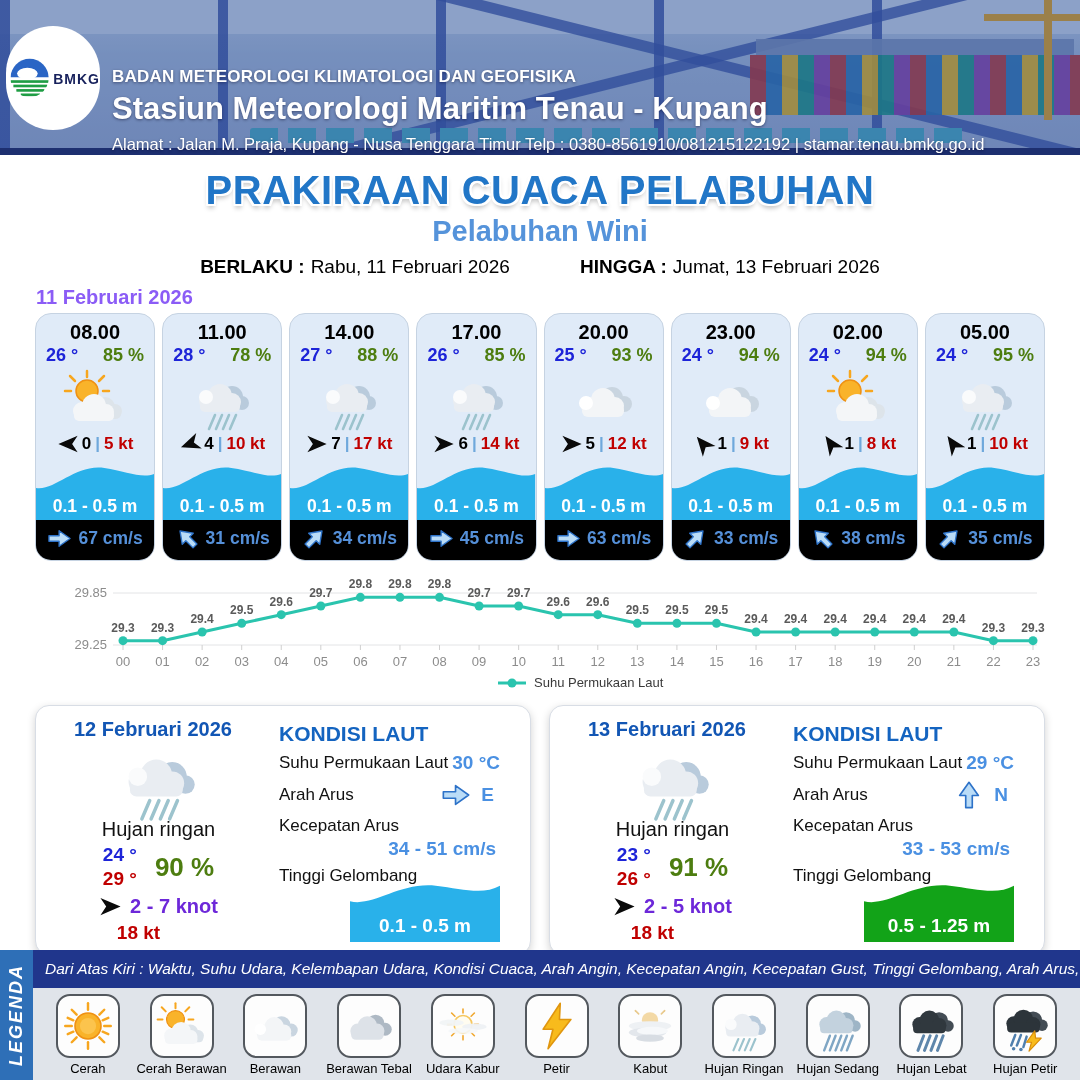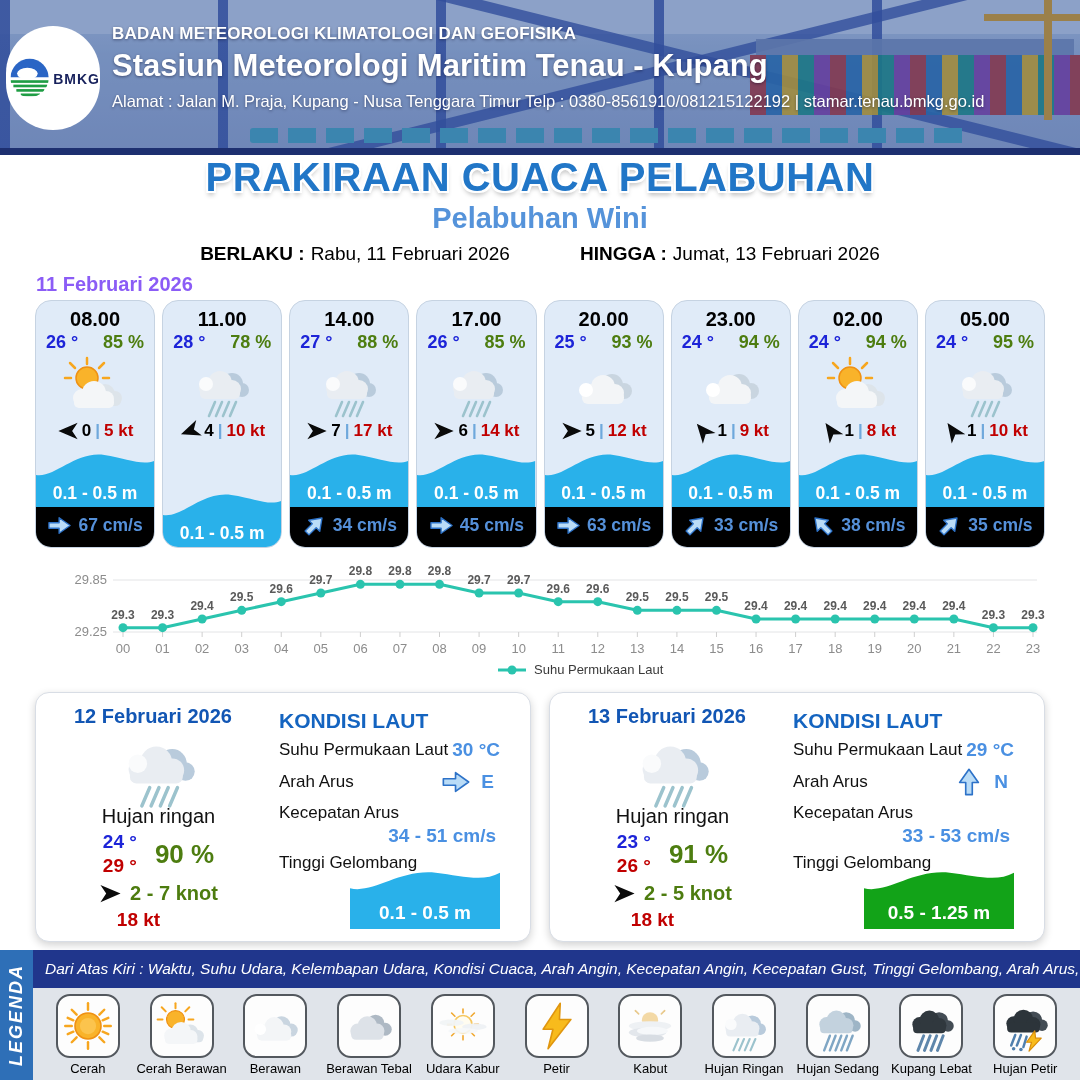--- a/index.html
+++ b/index.html
@@ -22,26 +22,26 @@
   .hero .crane:after { content:""; position:absolute; left:-60px; top:14px; width:130px; height:7px; background:#e8b020; }
   .hero .seats { position:absolute; left:250px; top:128px; width:720px; height:15px;
      background:repeating-linear-gradient(90deg,#49b8c8 0 28px, transparent 28px 38px); border-radius:3px; }
   .hero .overlay { position:absolute; inset:0; background:rgba(41,58,138,.40); }
   .hero .basebar { position:absolute; left:0; bottom:0; width:100%; height:7px; background:#1d2f70; }
   .logo-pill { position:absolute; left:6px; top:26px; width:94px; height:104px; background:#fff;
      border-radius:52px; display:flex; flex-direction:row; align-items:center; justify-content:center; z-index:3; }
   .logo-pill svg { width:60px; height:60px; }
   .logo-pill .logotxt { font-size:14px; font-weight:bold; color:#17215c; letter-spacing:1px; margin-top:1px; }
   .hero-text { position:absolute; left:112px; top:24px; z-index:2; color:#fff; text-shadow:0 1px 3px rgba(0,0,30,.45); }
-  .hero-org { font-size:17px; font-weight:bold; letter-spacing:.2px; }
+  .hero-org { font-size:17px; font-weight:bold; letter-spacing:.2px;margin-top:43px; }
   .hero-station { font-size:31px; font-weight:bold; margin-top:4px; }
   .hero-addr { font-size:16.5px; margin-top:8px; }
 
   
-  .titleblock { text-align:center; }
+  .titleblock { text-align:center; padding-top:13px; }
   .main-title { font-size:40px; font-weight:800; color:#2176c7; letter-spacing:.5px;
      text-shadow:-2px -2px 0 #fff,2px -2px 0 #fff,-2px 2px 0 #fff,2px 2px 0 #fff,0 4px 5px rgba(0,0,0,.28); }
   .sub-title { font-size:29px; font-weight:800; color:#5593da; margin-top:2px;
      text-shadow:-1px -1px 0 #fff,1px -1px 0 #fff,-1px 1px 0 #fff,1px 1px 0 #fff; }
   .validity { display:flex; justify-content:center; gap:70px; font-size:19px; margin-top:8px; color:#000; }
   .validity b { font-weight:bold; margin-right:6px; }
 
   
   .day1-date { margin:8px 0 4px 36px; font-size:20px; font-weight:bold; color:#8b5cf6; }
   .hour-row { display:flex; gap:7px; margin:0 35px; }
@@ -71,21 +71,21 @@
   .dcard { flex:1; height:250px; background:#fff; border:1px solid #d8dde5; border-radius:14px;
      box-shadow:0 3px 8px rgba(0,0,0,.18); display:flex; padding:12px 30px 10px 20px; }
   .dleft { width:205px; display:flex; flex-direction:column; align-items:center; }
   .ddate { font-size:20px; font-weight:bold; color:#1256b4; align-self:flex-start; margin-left:18px; }
   .dicon { width:88px; height:88px; margin-top:-4px; }
   .dcond { font-size:20px; color:#111; margin-top:-4px; }
   .dtemps { display:flex; align-items:center; gap:18px; margin-top:2px; }
   .tcol { display:flex; flex-direction:column; font-size:19px; font-weight:bold; line-height:1.3; }
   .tmin { color:#1d24d8; } .tmax { color:#c00000; }
   .dhum { font-size:26px; font-weight:bold; color:#4d7d10; }
-  .dwind { display:flex; align-items:center; gap:8px; font-size:20px; font-weight:bold; color:#4d7c0f; margin-top:3px; }
+  .dwind { display:flex; align-items:center; gap:8px; font-size:20px; font-weight:bold; color:#6d28d9; margin-top:3px; }
   .karr { width:23px; height:23px; }
   .dgust { font-size:19px; font-weight:bold; color:#c00000; margin-top:4px; margin-left:-40px; }
   .sea { flex:1; padding-left:18px; padding-top:4px; }
   .sea-title { font-size:21px; font-weight:bold; color:#1464c0; }
   .searow { display:flex; justify-content:space-between; align-items:center; margin-top:6px; }
   .slabel { font-size:17px; color:#111; }
   .sval { font-size:19px; font-weight:bold; color:#4a90e2; }
   .sdir { display:flex; align-items:center; gap:10px; margin-right:6px; }
   .sarr { width:30px; height:30px; }
   .sspeed { text-align:right; margin:2px 4px 0 0; }
@@ -403,20 +403,26 @@
         </svg>
       <span class="wval">4</span>
       <span class="sep">|</span>
       <span class="wspd">10 kt</span>
     </div>
     <div class="wavebox">
       <svg viewBox="0 0 121 56" preserveAspectRatio="none">
         <path d="M0 24 C 20 27, 40 0, 70 4 C 92 7, 108 15, 121 10 L 121 56 L 0 56 Z" fill="#29b1ea"></path>
       </svg>
       <span class="wtxt">0.1 - 0.5 m</span>
+    </div>
+    <div class="flowrow">
+      <svg class="farr" viewBox="0 0 64 64" style="transform: rotate(225deg);">
+          <use href="#sym-flow-arrow"></use>
+        </svg>
+      <span>31 cm/s</span>
     </div>
   </div>
     <div class="hcard">
     <div class="time">14.00</div>
     <div class="th">
       <span class="temp">27 °</span>
       <span class="hum">88 %</span>
     </div>
     <svg class="wicon">
         <use href="#sym-hujan-ringan"></use>
@@ -887,21 +893,21 @@
           </svg>
     </div>
     <div class="llabel">Hujan Sedang</div>
   </div>
       <div class="litem">
     <div class="ibox">
       <svg>
             <use href="#sym-hujan-lebat"></use>
           </svg>
     </div>
-    <div class="llabel">Kupang Lebat</div>
+    <div class="llabel">Hujan Lebat</div>
   </div>
       <div class="litem">
     <div class="ibox">
       <svg>
             <use href="#sym-hujan-petir"></use>
           </svg>
     </div>
     <div class="llabel">Hujan Petir</div>
   </div>
     </div>

